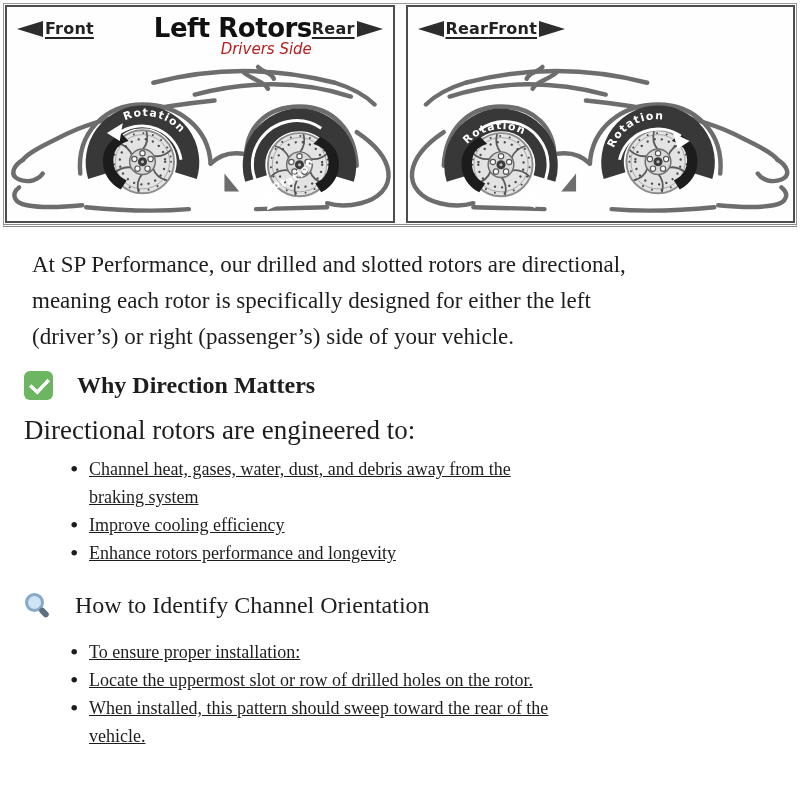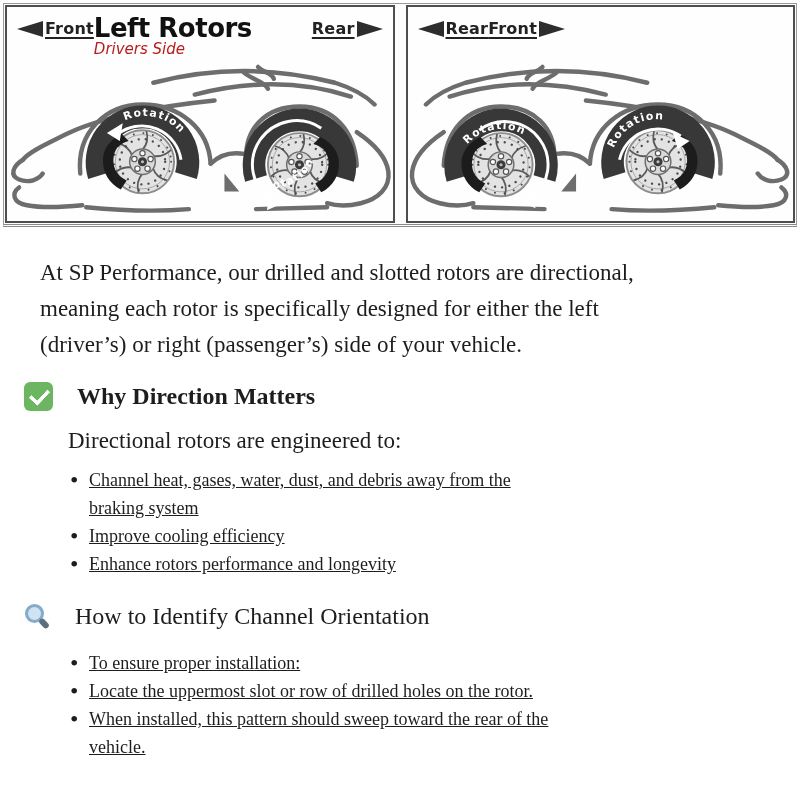--- a/index.html
+++ b/index.html
@@ -12,39 +12,39 @@
   .panel{flex:1;border:2px solid #4e4e4e;background:#fefefe;overflow:hidden;}
   .panel-header{display:grid;grid-template-columns:auto 1fr auto;align-items:start;
                 padding:8px 10px 0 10px;height:48px;
                 font-family:"DejaVu Sans","Liberation Sans",sans-serif;}
   .dir{display:flex;align-items:center;gap:2px;margin-top:4px;}
   .dir-label{font-weight:bold;font-size:16px;letter-spacing:.2px;color:#222;
              text-decoration:underline;text-decoration-thickness:2px;text-underline-offset:3px;}
   .tri{width:0;height:0;border-top:8px solid transparent;border-bottom:8px solid transparent;}
   .tri-left{border-right:26px solid #2d2d2d;}
   .tri-right{border-left:26px solid #2d2d2d;}
-  .title-wrap{text-align:left;line-height:1.05;}
+  .title-wrap{text-align:right;line-height:1.05;}
   .panel-title{font-size:26px;font-weight:bold;color:#111;letter-spacing:-0.5px;}
   .panel-subtitle{font-size:15px;font-weight:normal;font-style:italic;color:#b91c1c;}
   .car-svg{display:block;width:100%;height:158px;}
   .bodyline{fill:none;stroke:#6d6d6d;stroke-width:4.5;stroke-linecap:round;}
   .bodyfill{fill:#6d6d6d;stroke:none;}
   .rotpath{fill:none;stroke:none;}
   .arrowarc{fill:none;stroke:#fff;stroke-width:3;}
   .ah{fill:#fff;stroke:none;}
   .rot{font-family:"DejaVu Sans","Liberation Sans",sans-serif;font-weight:bold;
        font-size:11px;fill:#fff;letter-spacing:1.2px;}
 
   
   .article{padding:12px 28px 0 24px;}
   .preline{white-space:pre-line;}
-  .intro{font-size:23px;line-height:36px;margin:16px;}
+  .intro{font-size:23px;line-height:36px;margin:8px;}
   .sec-head{display:flex;align-items:center;gap:24px;font-size:24px;margin-top:13px;line-height:34px;}
   .sec-head.bold{font-weight:bold;}
-  .lead{font-size:23px;margin-top:11px;line-height:34px;margin-left:44px;}
+  .lead{font-size:27px;margin-top:11px;line-height:34px;}
   ul.blist{list-style:none;margin:8px 0 0 0;padding:0 0 0 48px;}
   ul.blist li{position:relative;font-size:18px;line-height:28px;padding-left:17px;text-decoration:underline;}
   ul.blist li::before{content:"•";position:absolute;left:-2px;top:0;font-size:24px;}
 
   
   .check-ico{width:29px;height:29px;border-radius:6px;background:#6cb662;
              position:relative;flex:0 0 auto;display:inline-block;}
   .check-ico::after{content:"";position:absolute;left:6px;top:7px;width:15px;height:8px;
              border-left:4px solid #fff;border-bottom:4px solid #fff;
              transform:rotate(-47deg);border-radius:1px;}

